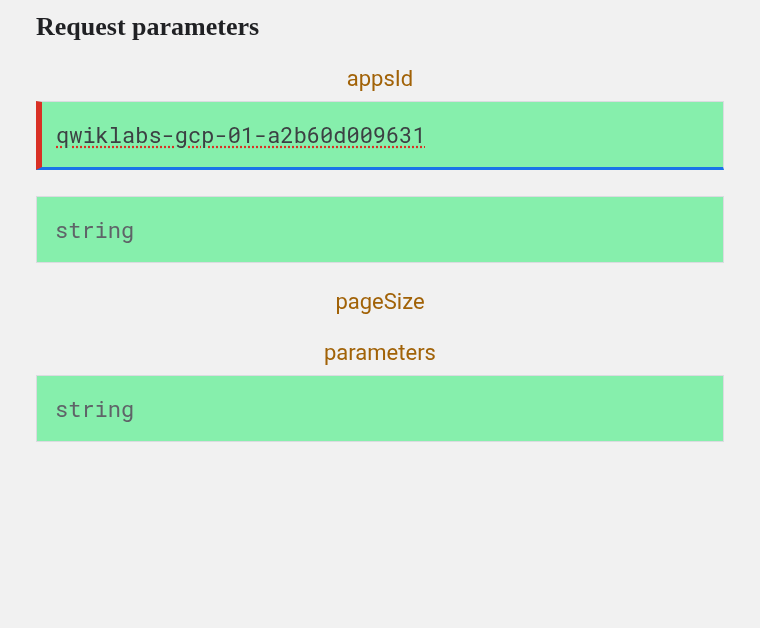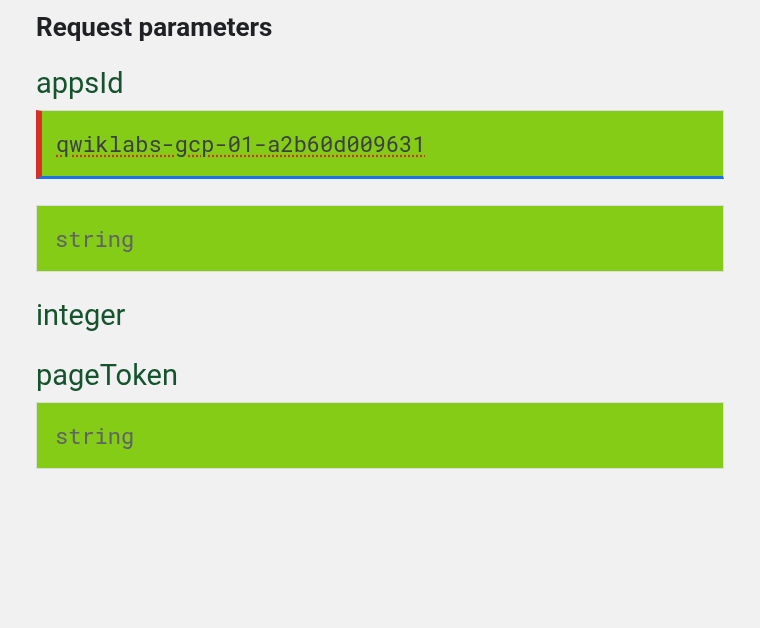--- a/index.html
+++ b/index.html
@@ -13,34 +13,36 @@
       width: 760px;
       height: 628px;
       padding: 12px 36px;
       overflow: hidden;
     }
     .section-title {
       font-size: 26px;
       font-weight: 700;
       color: #202124;
       margin-bottom: 24px;
+      font-family: Liberation Serif, serif;
     }
     .param-group {
       margin-bottom: 26px;
     }
     .param-label {
-      font-size: 29px;
-      color: #14532d;
+      font-size: 22px;
+      color: #a16207;
       margin-bottom: 10px;
       display: block;
+      text-align: center;
     }
     .param-input {
       width: 100%;
       border: 1px solid #dadce0;
-      background: #84cc16;
+      background: #86efac;
       font-size: 22px;
       font-family: 'Roboto Mono', 'Courier New', monospace;
       color: #3c4043;
       padding: 18px 18px;
       outline: none;
     }
     .param-input::placeholder {
       color: #5f6368;
       font-family: 'Roboto Mono', 'Courier New', monospace;
     }
@@ -62,19 +64,19 @@
 <div class="param-group">
   <label class="param-label">appsId</label>
   <input type="text" class="param-input focused" value="qwiklabs-gcp-01-a2b60d009631" style="">
 </div>
 
 <div class="param-group">
   <input type="text" class="param-input" placeholder="string" style="">
 </div>
 
 <div class="param-group">
-  <label class="param-label">integer</label>
+  <label class="param-label">pageSize</label>
 </div>
 
 <div class="param-group">
-  <label class="param-label">pageToken</label>
+  <label class="param-label">parameters</label>
   <input type="text" class="param-input" placeholder="string" style="">
 </div>
 
 </body></html>

